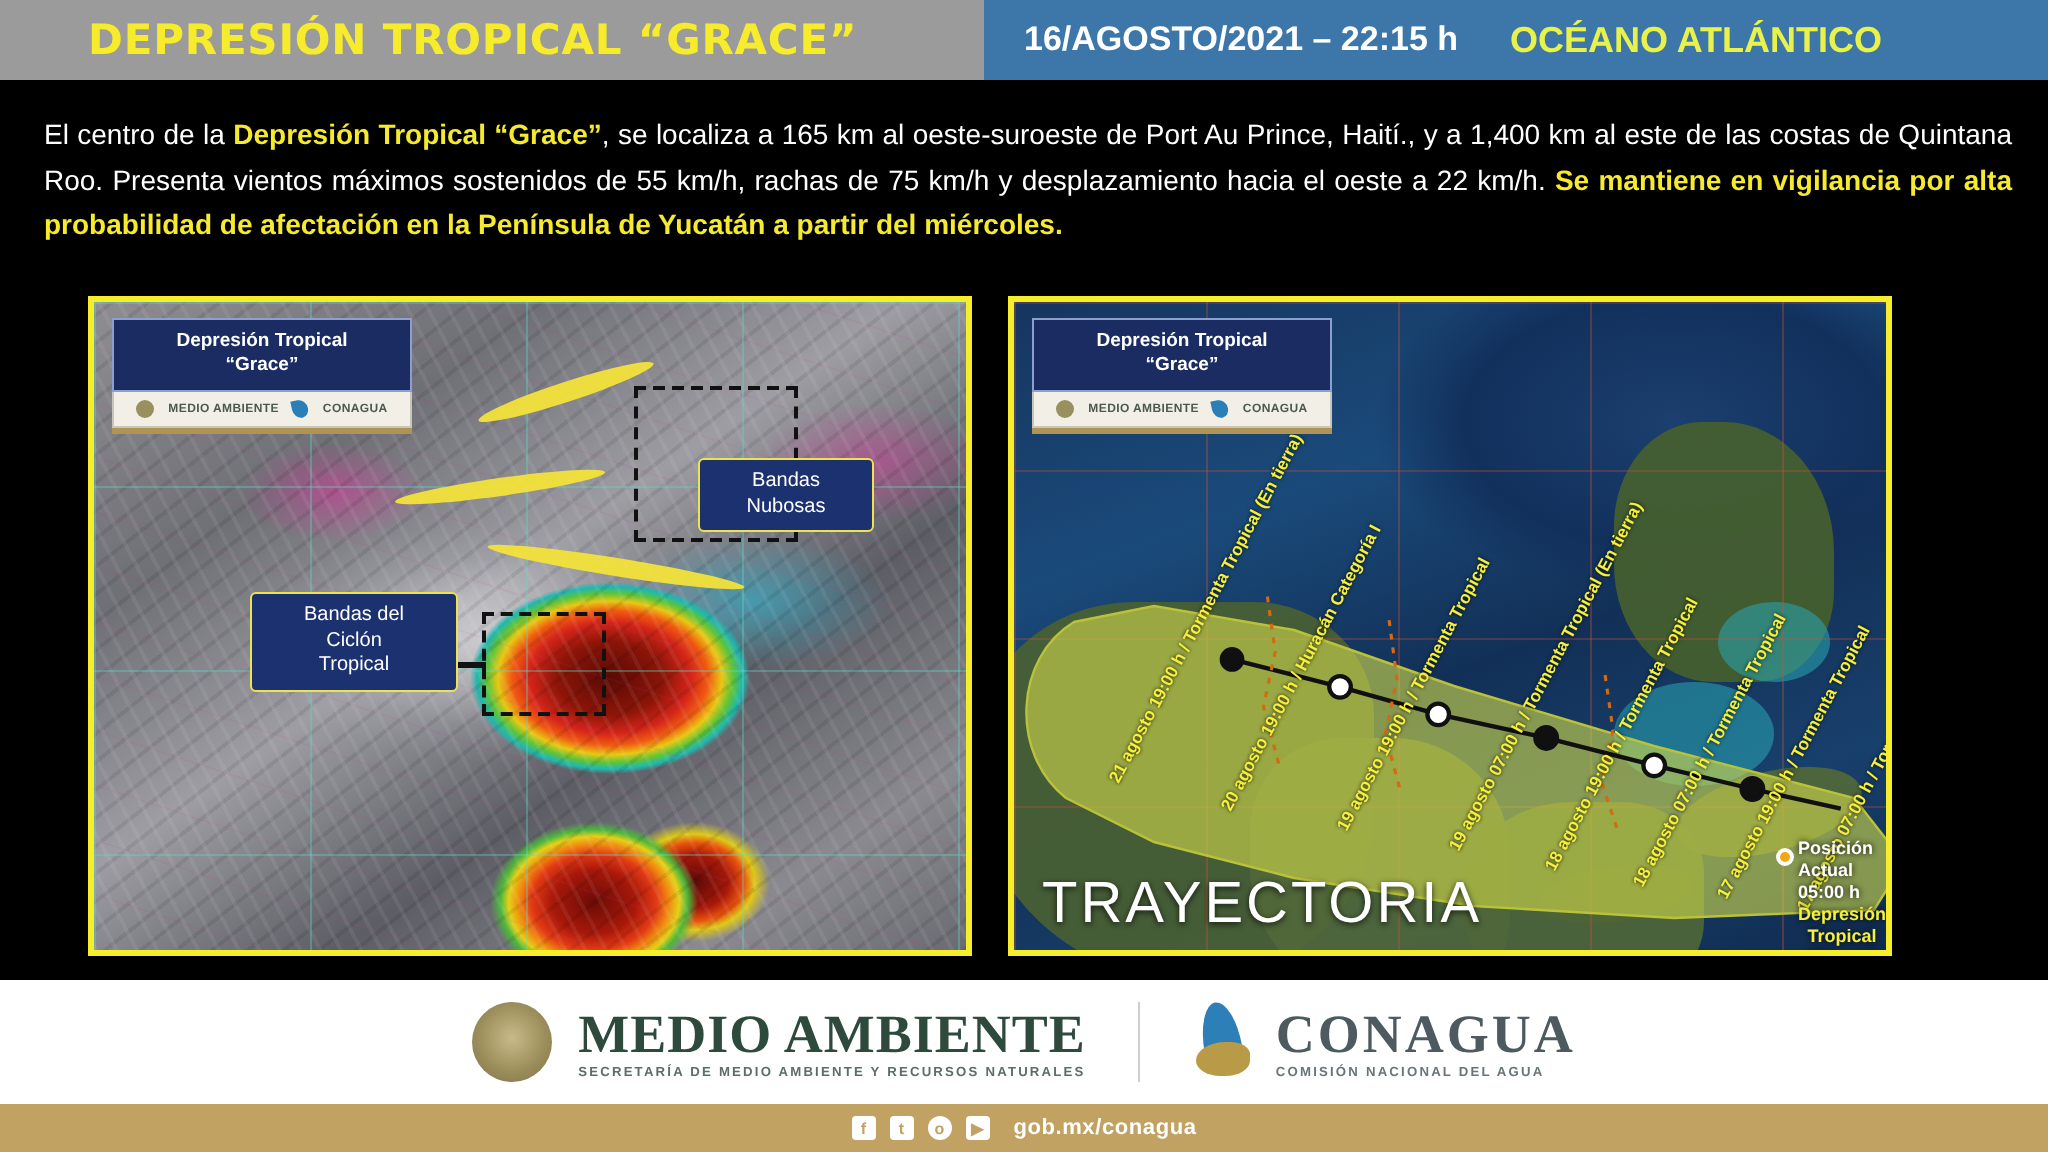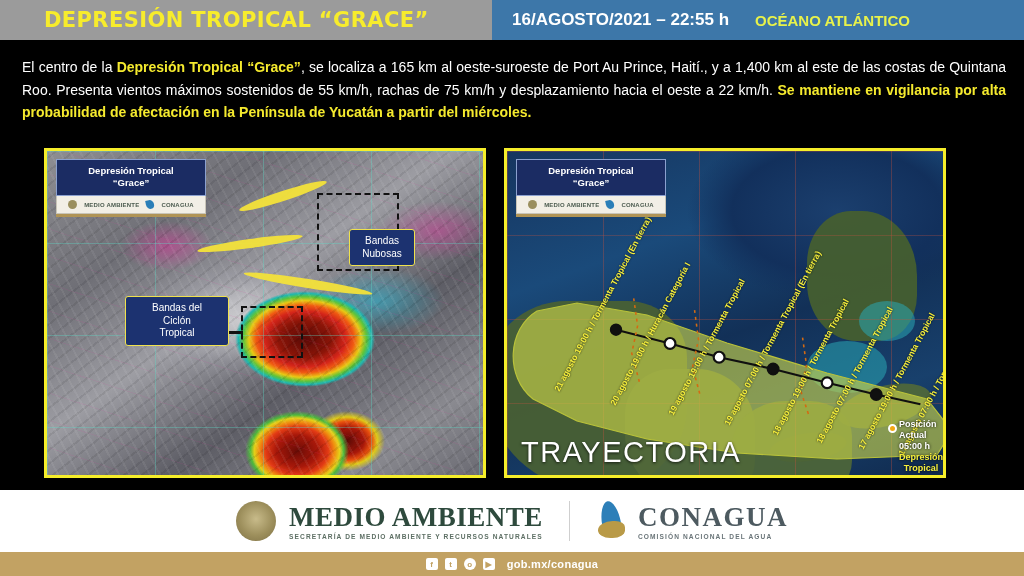--- a/index.html
+++ b/index.html
@@ -18,21 +18,21 @@
   }
   .header-left .title {
     color:#f7ec2c; font-weight:bold; font-size:21px; letter-spacing:.4px;
     font-family:"DejaVu Sans", sans-serif;
   }
   .header-right {
     flex:1; height:40px; background:#3d77a9;
     display:flex; align-items:center; gap:26px; padding-left:20px;
   }
   .header-right .date { color:#ffffff; font-weight:bold; font-size:17px; }
-  .header-right .basin { color:#e8f24a; font-weight:bold; font-size:15px; }
+  .header-right .basin { color:#e8f24a; font-weight:bold; font-size:18px; }
 
   
   .bulletin {
     position:absolute; left:22px; top:56px; width:984px;
     color:#ffffff; font-size:14px; line-height:22.5px; text-align:justify;
   }
   .hl { color:#f5ea2e; font-weight:bold; }
   .hl2 { color:#f5ea2e; font-weight:bold; }
 
   
@@ -121,21 +121,21 @@
   }
   .panel-caption.left-cap { right:auto; left:14px; }
 
   
   .callout {
     position:absolute; z-index:7; background:#1c3270; border:1px solid #efe24e;
     color:#ffffff; font-size:10px; line-height:12.5px; text-align:center;
     padding:5px 8px; border-radius:3px;
   }
   .co-centro { left:78px; top:145px; width:104px; }
-  .co-bandas { left:302px; top:78px; width:66px;text-align:center; }
+  .co-bandas { left:302px; top:78px; width:88px;text-align:center; }
   .dashbox { position:absolute; z-index:6; border:2.5px dashed #111; }
   .db1 { left:194px; top:155px; width:62px; height:52px; }
   .db2 { left:270px; top:42px; width:82px; height:78px; }
   .leadline { position:absolute; z-index:6; height:2.5px; background:#111; }
   .ll1 { left:182px; top:180px; width:14px; }
   .band { position:absolute; z-index:5; background:#f3e23a; border-radius:50%;
           opacity:.95; }
   .b1 { left:190px; top:40px; width:92px; height:10px; transform:rotate(-18deg); }
   .b2 { left:150px; top:88px; width:106px; height:9px; transform:rotate(-8deg); }
   .b3 { left:196px; top:128px; width:130px; height:9px; transform:rotate(9deg); }
@@ -192,21 +192,21 @@
 </head>
 <body>
 
 <div class="page">
 
   <div class="header">
     <div class="header-left">
       <span class="title">DEPRESIÓN TROPICAL “GRACE”</span>
     </div>
     <div class="header-right">
-      <span class="date">16/AGOSTO/2021 – 22:55 h</span>
+      <span class="date">16/AGOSTO/2021 – 22:15 h</span>
       <span class="basin">OCÉANO ATLÁNTICO</span>
     </div>
   </div>
 
   <div class="bulletin">
     <span>El centro de la </span><span class="hl">Depresión Tropical “Grace”</span><span>, se localiza a 165 km al oeste-suroeste de Port Au Prince, Haití., y a 1,400 km al este de las costas de Quintana Roo. Presenta vientos máximos sostenidos de 55 km/h, rachas de 75 km/h y desplazamiento hacia el oeste a 22 km/h. </span><span class="hl2">Se mantiene en vigilancia por alta probabilidad de afectación en la Península de Yucatán a partir del miércoles.</span>
   </div>
 
   <div class="panels">
 

